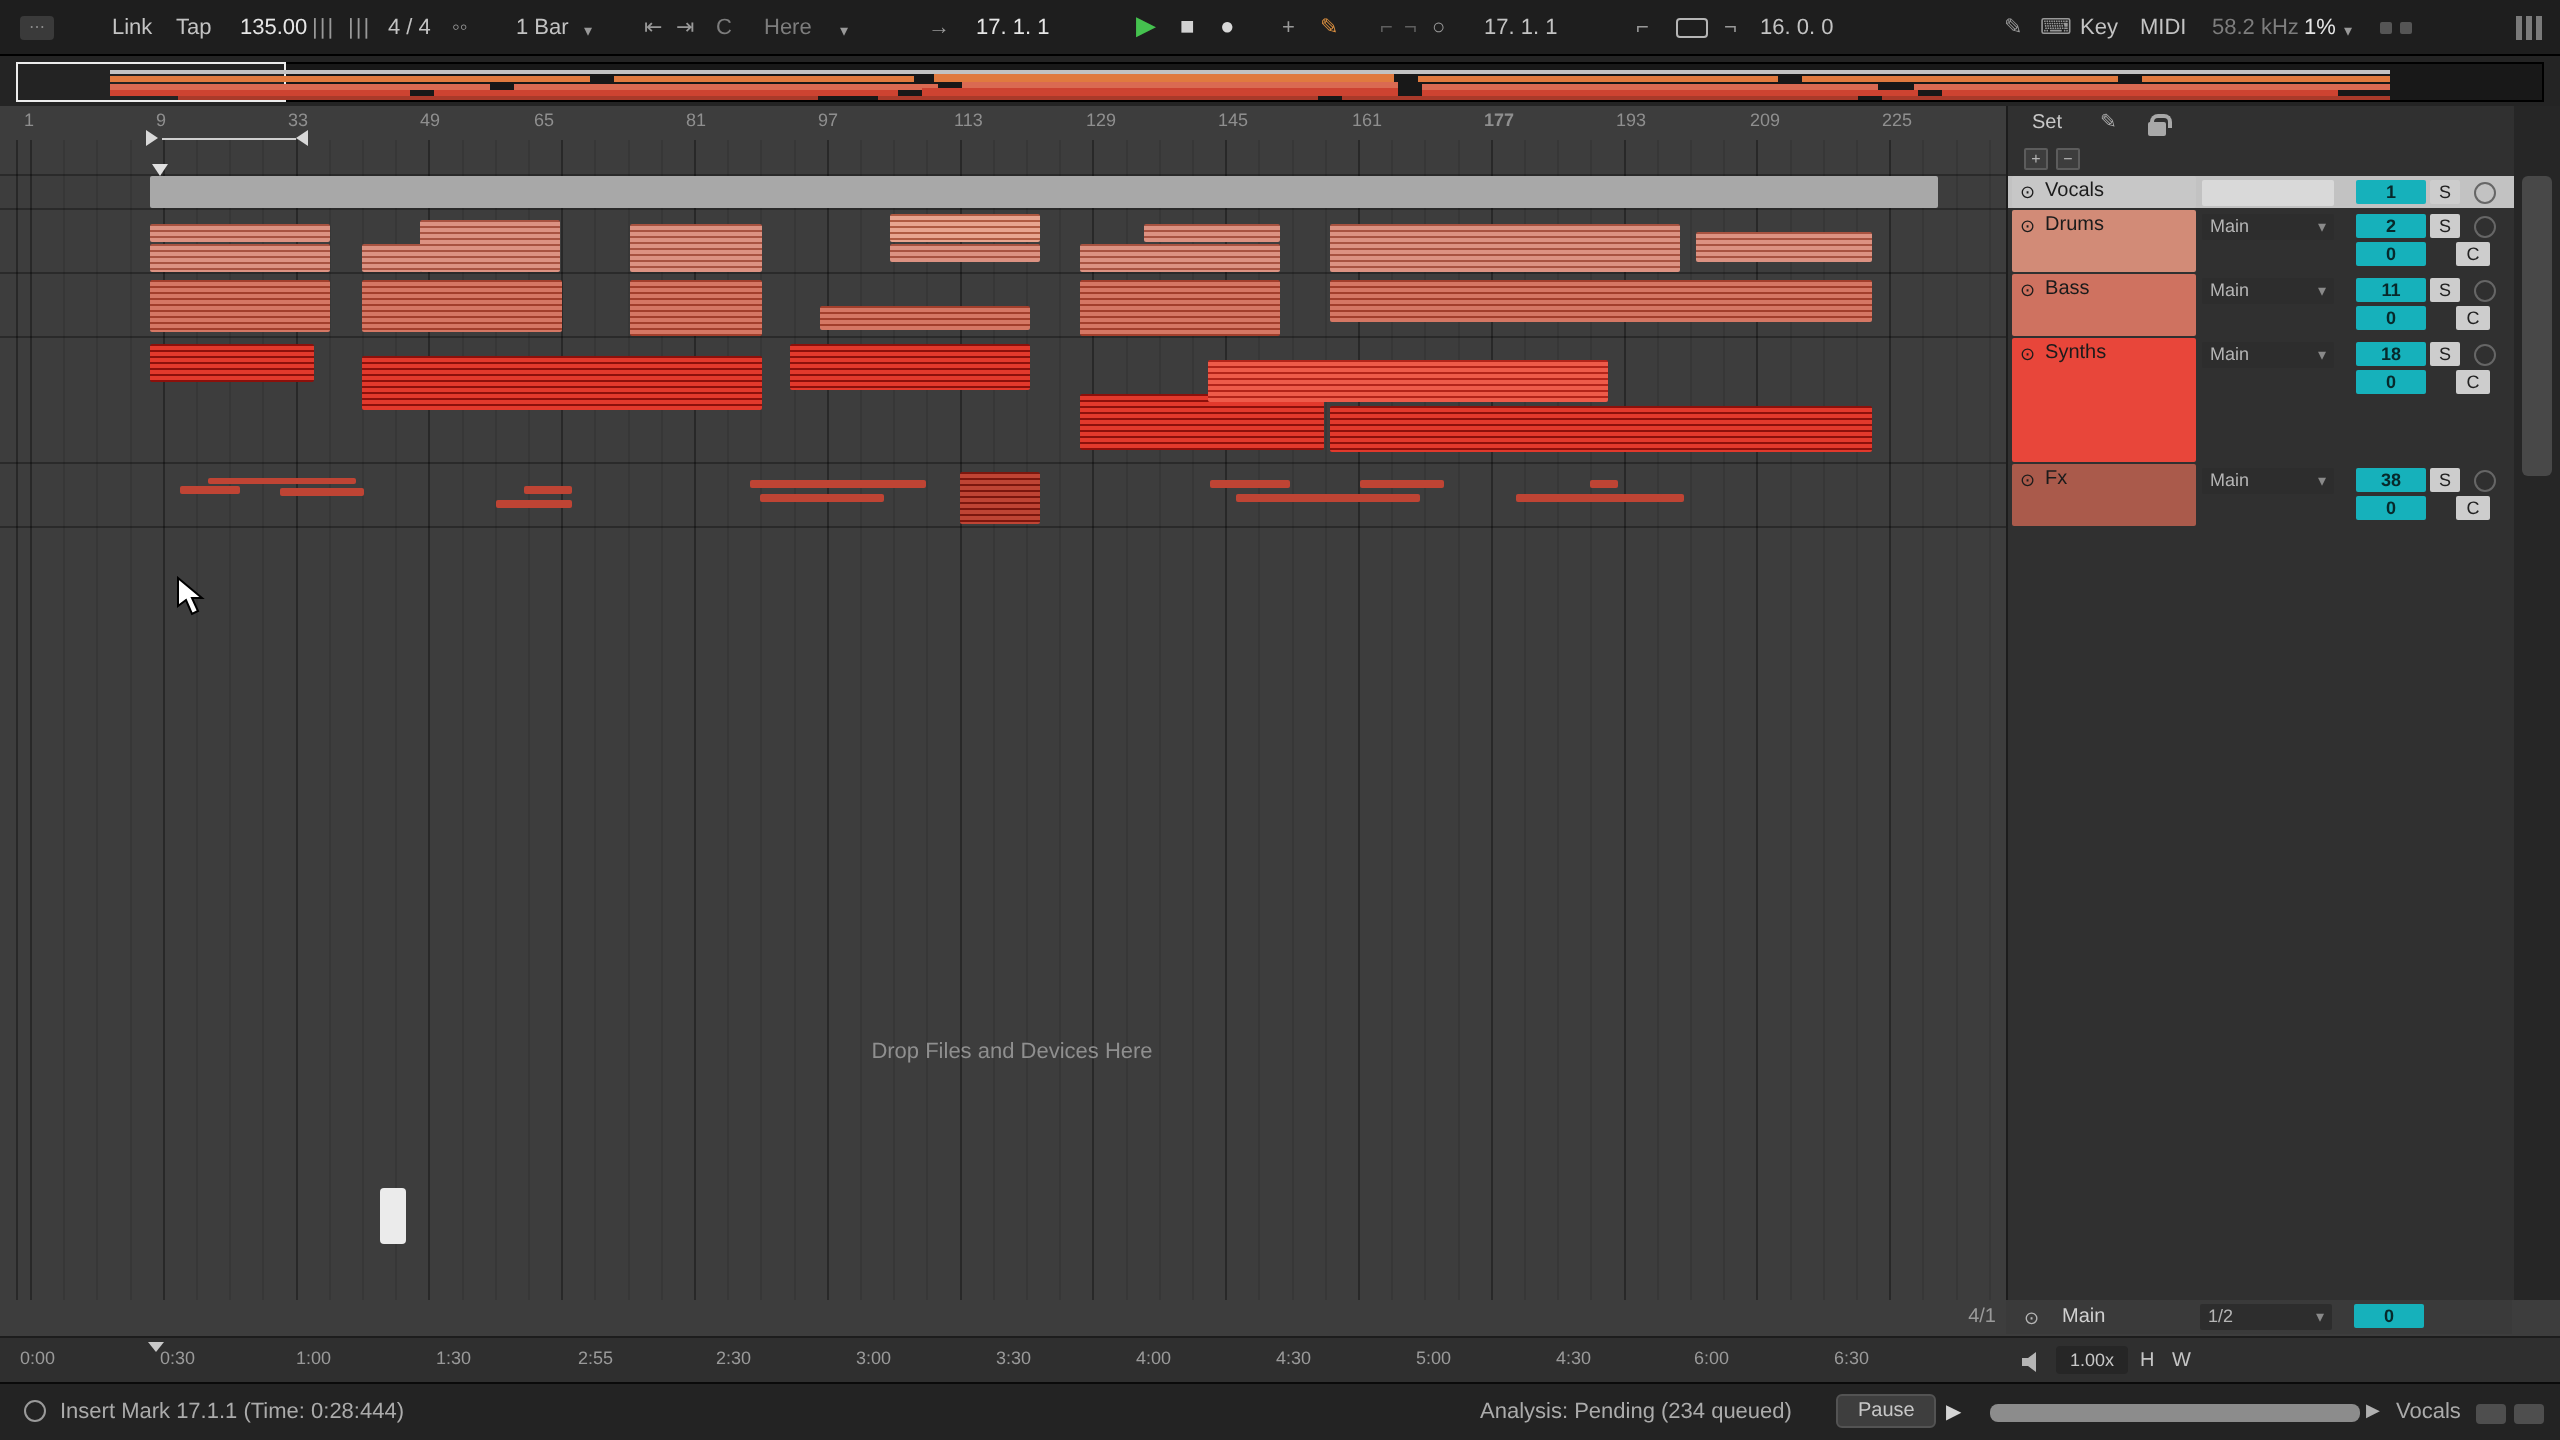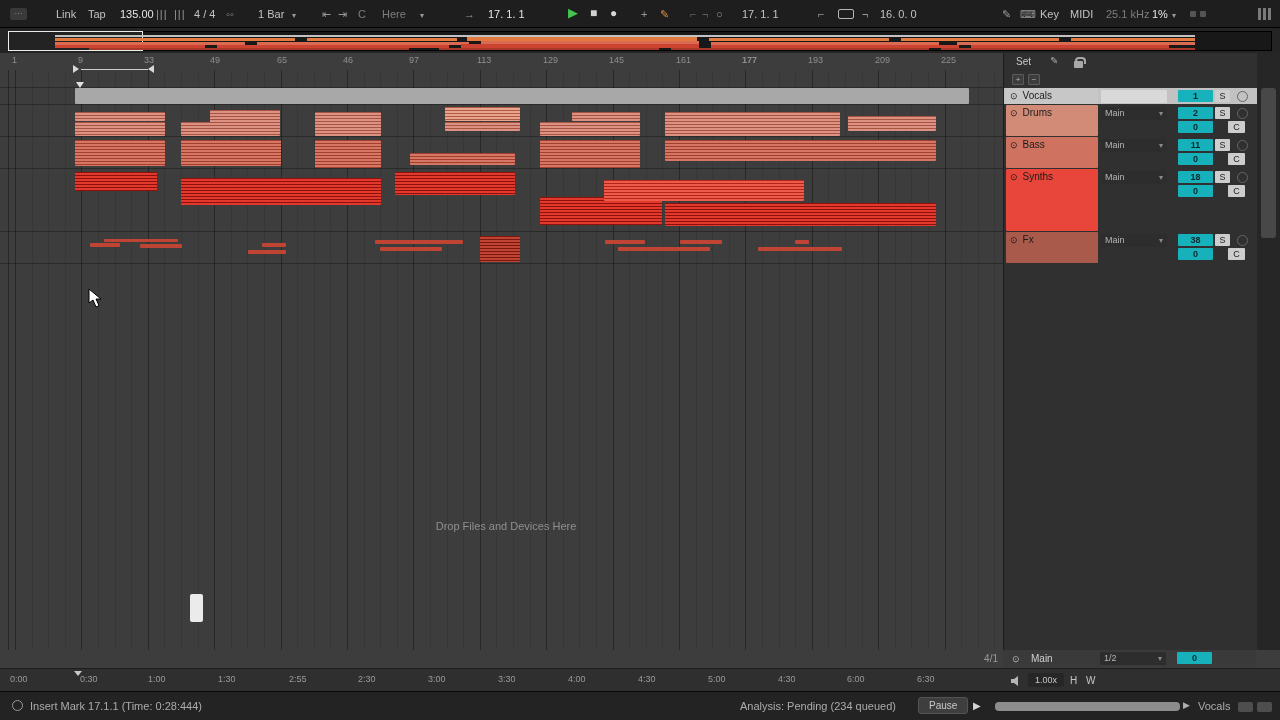--- a/index.html
+++ b/index.html
@@ -113,21 +113,21 @@
   <span class="tb icon" style="left:716px">○</span>
   <span class="tb" style="left:742px">17. 1. 1</span>
   <span class="tb icon" style="left:818px">⌐</span>
   <span class="loop-switch"></span>
   <span class="tb icon" style="left:862px">¬</span>
   <span class="tb" style="left:880px">16. 0. 0</span>
   <span class="tb icon" style="left:1002px">✎</span>
   <span class="tb icon" style="left:1020px">⌨</span>
   <span class="tb" style="left:1040px">Key</span>
   <span class="tb" style="left:1070px">MIDI</span>
-  <span class="tb dim" style="left:1106px">25.1 kHz</span>
+  <span class="tb dim" style="left:1106px">58.2 kHz</span>
   <span class="tb bright" style="left:1152px">1%</span>
   <span class="tb icon" style="left:1172px;font-size:8px;top:10px">▾</span>
   <span class="mini-sq" style="left:1190px"></span>
   <span class="mini-sq" style="left:1200px"></span>
   <div id="cpu-bars">
       <div></div>
       <div></div>
       <div></div>
     </div>
 </div>
@@ -157,22 +157,22 @@
       <div class="seg" style="left: 662px; top: 16px; width: 258px; height: 2px; background: rgb(169, 58, 42);"></div>
       <div class="seg" style="left: 932px; top: 16px; width: 254px; height: 2px; background: rgb(169, 58, 42);"></div>
     </div>
 </div>
 
 <div id="ruler">
     <div class="tick" style="left: 12px;">1</div>
     <div class="tick" style="left: 78px;">9</div>
     <div class="tick" style="left: 144px;">33</div>
     <div class="tick" style="left: 210px;">49</div>
-    <div class="tick" style="left: 277px;">65</div>
-    <div class="tick" style="left: 343px;">46</div>
+    <div class="tick" style="left: 267px;">65</div>
+    <div class="tick" style="left: 343px;">81</div>
     <div class="tick" style="left: 409px; text-align: center;">97</div>
     <div class="tick" style="left: 477px;">113</div>
     <div class="tick" style="left: 543px;">129</div>
     <div class="tick" style="left: 609px;">145</div>
     <div class="tick" style="left: 676px;">161</div>
     <div class="tick" style="left: 742px; font-weight: bold;">177</div>
     <div class="tick" style="left: 808px;">193</div>
     <div class="tick" style="left: 875px;">209</div>
     <div class="tick" style="left: 941px;">225</div>
   </div>

